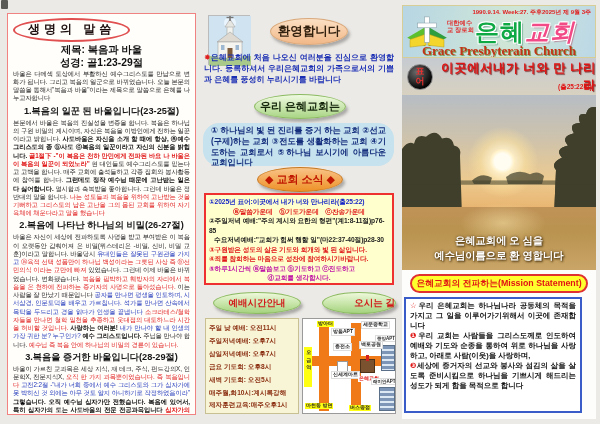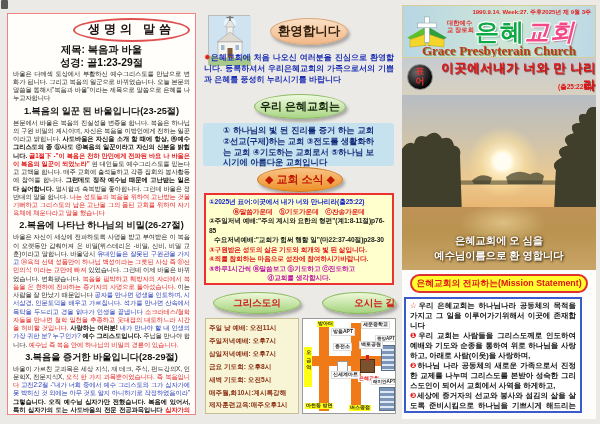--- a/index.html
+++ b/index.html
@@ -4,21 +4,21 @@
 <style>
   html,body{margin:0;padding:0;background:#bfbdb9;}
   #sheet{position:relative;width:600px;height:424px;background:#eceae6;overflow:hidden;
          font-family:"Liberation Sans","DejaVu Sans",sans-serif;}
   [data-interactable]{box-sizing:border-box;}
   .abs{position:absolute;}
 
   
   #left-panel{left:7px;top:13px;width:189px;height:402px;background:#fffefb;
               border:1px solid #f08282;padding:3px 5px;overflow:hidden;}
-  .sermon-title-wrap{text-align:right;margin:1px 0 2px;font-family:Liberation Serif, serif;}
+  .sermon-title-wrap{text-align:left;margin:1px 0 2px;}
   .sermon-title{display:inline-block;border:2px solid #e05050;border-radius:50%;
                 padding:1px 13px 2px;font-size:12px;font-weight:bold;letter-spacing:4px;color:#1c0e0e;}
   .sermon-sub{text-align:center;font-size:10.3px;font-weight:bold;color:#111;line-height:1.25;}
   .sec-h{text-align:center;font-size:9.2px;font-weight:bold;color:#161616;margin:2px 0 1px;}
   .sec-p{font-size:6.3px;line-height:1.31;text-align:justify;letter-spacing:-0.1px;}
   .c-k{color:#1b1b1b;} .c-b{color:#0d0d0d;font-weight:bold;}
   .c-r{color:#e02020;} .c-rb{color:#e01818;font-weight:bold;}
   .c-bl{color:#2238bc;}
 
   
@@ -31,22 +31,22 @@
   #news-oval{left:257px;top:167px;width:86px;height:25px;background:linear-gradient(#f9c488,#ee9128);
              border:1px solid #c97a20;font-size:11px;color:#c01800;}
   #times-oval{left:213px;top:292px;width:88px;height:22px;background:linear-gradient(#eef9da,#a5d37e);
               border:1px solid #8cba62;font-size:9.5px;color:#d01818;}
   #dir-oval{left:322px;top:292px;width:74px;height:22px;background:linear-gradient(#eef9da,#a5d37e);
             border:1px solid #8cba62;font-size:9.5px;color:#d01818;justify-content:flex-end;}
   #clipart{left:208px;top:15px;width:42px;height:50px;border:1px solid #bbb;background:#cfe4f0;}
   #welcome-para{left:204px;top:53px;width:190px;font-size:8px;font-weight:bold;color:#1a2eb4;
                 line-height:1.35;text-align:justify;}
   #welcome-para .sun{color:#e02020;}
-  #about-box{left:203px;top:123px;width:191px;height:43px;background:#c6e2ee;border-radius:3px;
-             padding:2px 20px;font-size:8.3px;font-weight:bold;color:#16307e;line-height:1.3;text-align:justify;}
+  #about-box{left:203px;top:123px;width:191px;height:43px;background:#c6e2ee;border-radius:16px;
+             padding:2px 8px;font-size:8.3px;font-weight:bold;color:#16307e;line-height:1.3;text-align:justify;}
   #news-box{left:204px;top:193px;width:190px;height:92px;background:#ffffcd;border:2px solid #ef3030;
             padding:2px 3px;overflow:hidden;}
   .news-line{font-size:6.7px;font-weight:bold;line-height:1.42;letter-spacing:-0.1px;}
   .ctr{text-align:center;}
   .n-bl{color:#1626c6;} .n-r{color:#e01818;} .n-k{color:#1d1d1d;} .n-m{color:#c016a6;}
   #times-box{left:205px;top:318px;width:94px;height:96px;background:#f8f4d6;border:1px solid #c8bf93;
              padding:3px 3px;overflow:hidden;}
   .time-row{font-size:6.6px;font-weight:bold;color:#8a2e10;line-height:12.9px;white-space:nowrap;}
 
   
@@ -179,21 +179,21 @@
         <div class="news-line n-k ctr" data-interactable="false">수요저녁예배:"교회가 힘써 행할 일"(마22:37-40절)p28-30</div>
         <div class="news-line n-r" data-interactable="false">③구원받은 성도의 삶은 기도와 회개와 빛 된 삶입니다.</div>
         <div class="news-line n-r" data-interactable="false">④죄를 참회하는 마음으로 성찬에 참여하시기바랍니다.</div>
         <div class="news-line n-m" data-interactable="false">⑤하루1시간씩 ⓐ말씀보고 ⓑ기도하고 ⓒ전도하고</div>
         <div class="news-line n-m ctr" data-interactable="false">ⓓ교회를 생각합시다.</div>
         <div class="news-line n-bl" data-interactable="false">⑥매주(화), 10-11시까지 요한계시록 ppt강의가 있습니다.</div>
       </div>
   </div>
 
   <div id="times-oval" class="abs oval" data-interactable="false">
-    <span data-interactable="false">그리스도의</span>
+    <span data-interactable="false">예배시간안내</span>
   </div>
 
   <div id="dir-oval" class="abs oval" data-interactable="false">
     <span data-interactable="false">오시는 길</span>
   </div>
 
   <div id="times-box" class="abs" data-interactable="false">
     <div data-interactable="false">
         <div class="time-row" data-interactable="false">주일 낮 예배: 오전11시</div>
         <div class="time-row" data-interactable="false">주일저녁예배: 오후7시</div>
@@ -278,18 +278,17 @@
   </div>
 
   <div id="mission-title" class="abs" data-interactable="false">
     <span data-interactable="false">은혜교회의 전파하는(Mission Statement)</span>
   </div>
 
   <div id="mission-box" class="abs" data-interactable="false">
     <div data-interactable="false">
         <div class="mission-item" data-interactable="false"><span class="mnum" data-interactable="false">☆</span><span data-interactable="false">우리 은혜교회는 하나님나라 공동체의 목적을 가지고 그 일을 이루어가기위해서 이곳에 존재합니다</span></div>
         <div class="mission-item" data-interactable="false"><span class="mnum" data-interactable="false">❶</span><span data-interactable="false">우리 교회는 사람들을 그리스도께로 인도하여 예배와 기도와 순종을 통하여 위로 하나님을 사랑하고, 아래로 사람(이웃)을 사랑하며,</span></div>
-        <div class="mission-item" data-interactable="false"><span class="mnum" data-interactable="false">❷</span><span data-interactable="false">하나님 나라 공동체의 새로운 가족으로서 진정한 교제를 나누며 그리스도를 본받아 성숙한 그리스도인이 되어서 교회에서 사역을 하게하고,</span></div>
         <div class="mission-item" data-interactable="false"><span class="mnum" data-interactable="false">❸</span><span data-interactable="false">세상에 증거자의 선교와 봉사와 섬김의 삶을 살도록 준비시킴으로 하나님을 기쁘시게 해드리는 성도가 되게 함을 목적으로 합니다</span></div>
       </div>
   </div>
 
 </div>
 
 </body></html>

